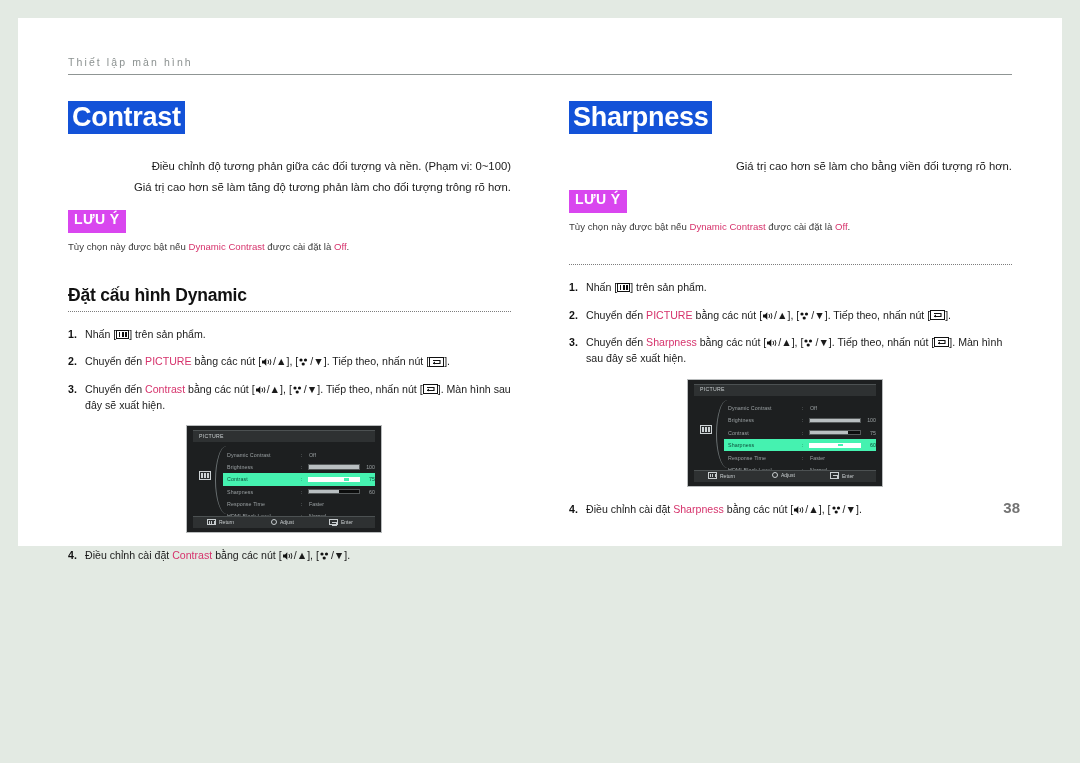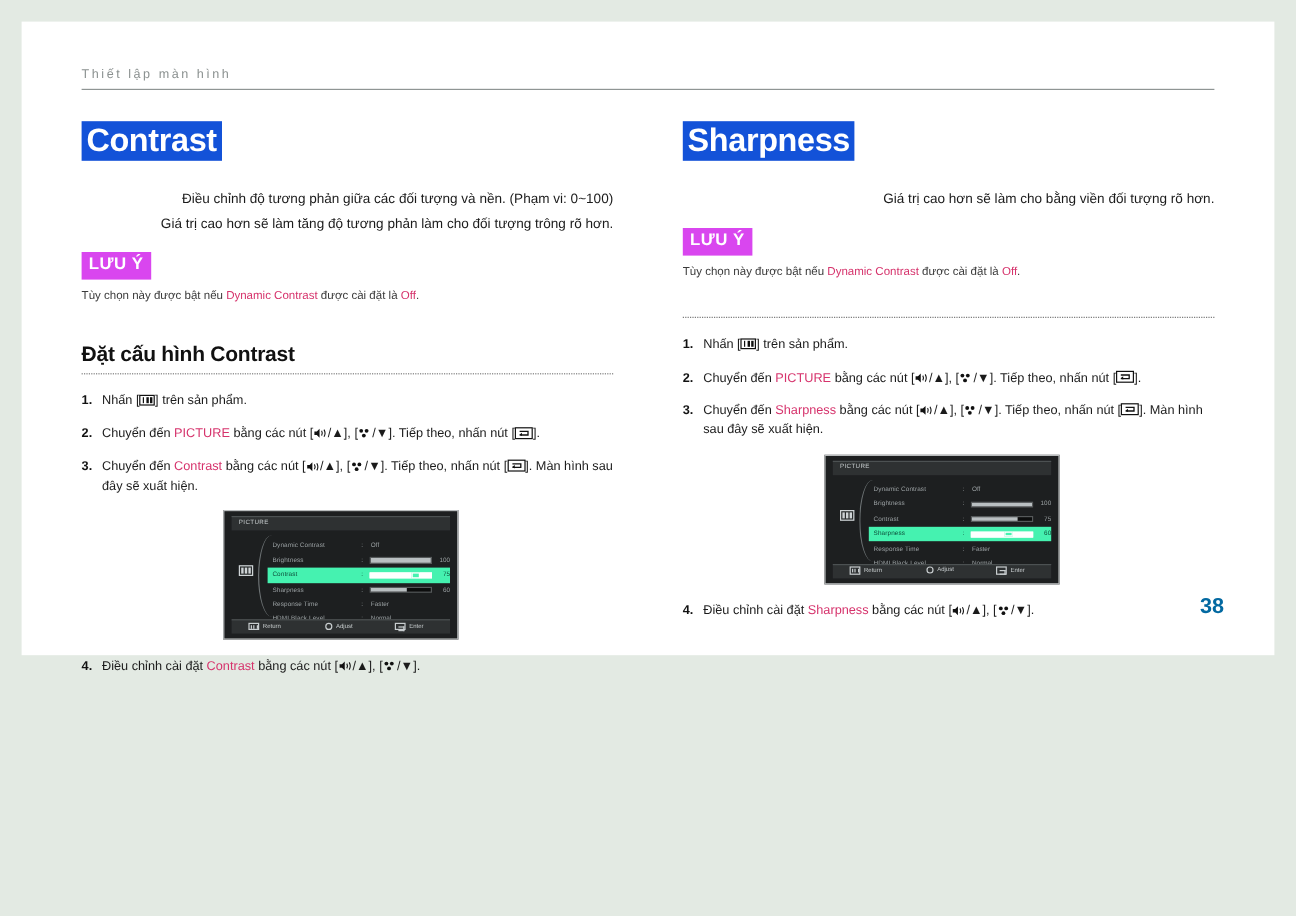--- a/index.html
+++ b/index.html
@@ -320,23 +320,23 @@
     content: "";
     position: absolute; left: 1.6px; top: 2px; width: 4.5px; height: 2px;
     border: 0.8px solid #c8cdcf; border-left: none;
   }
 
   
   .page-number {
     position: absolute;
     right: 42px;
     bottom: 30px;
-    font-size: 18px;
+    font-size: 15px;
     font-weight: bold;
-    color: #0369a1;
+    color: #737373;
   }
 </style>
 </head>
 <body>
 
 <div class="page">
   <div class="content">
 
     <div class="breadcrumb">Thiết lập màn hình</div>
     <div class="breadcrumb-rule"></div>
@@ -350,21 +350,21 @@
           <p>Điều chỉnh độ tương phản giữa các đối tượng và nền. (Phạm vi: 0~100)</p>
           <p>Giá trị cao hơn sẽ làm tăng độ tương phản làm cho đối tượng trông rõ hơn.</p>
         </div>
 
         <div class="note-wrap">
           <span class="note-badge">LƯU Ý</span>
           <div class="note-text"><span>Tùy chọn này được bật nếu </span><span class="kw">Dynamic Contrast</span><span> được cài đặt là </span><span class="kw2">Off</span><span>.</span></div>
         </div>
 
         <div class="section">
-          <div class="section-title">Đặt cấu hình Contrast</div>
+          <div class="section-title">Đặt cấu hình Dynamic</div>
           <div class="section-rule"></div>
         </div>
 
         <div class="steps">
 
           <div class="step">
             <div class="step-num">1.</div>
             <div class="step-body"><span>Nhấn [</span><span class="ico-menu"><i></i><i></i><i></i></span><span>] trên sản phẩm.</span></div>
           </div>
 

